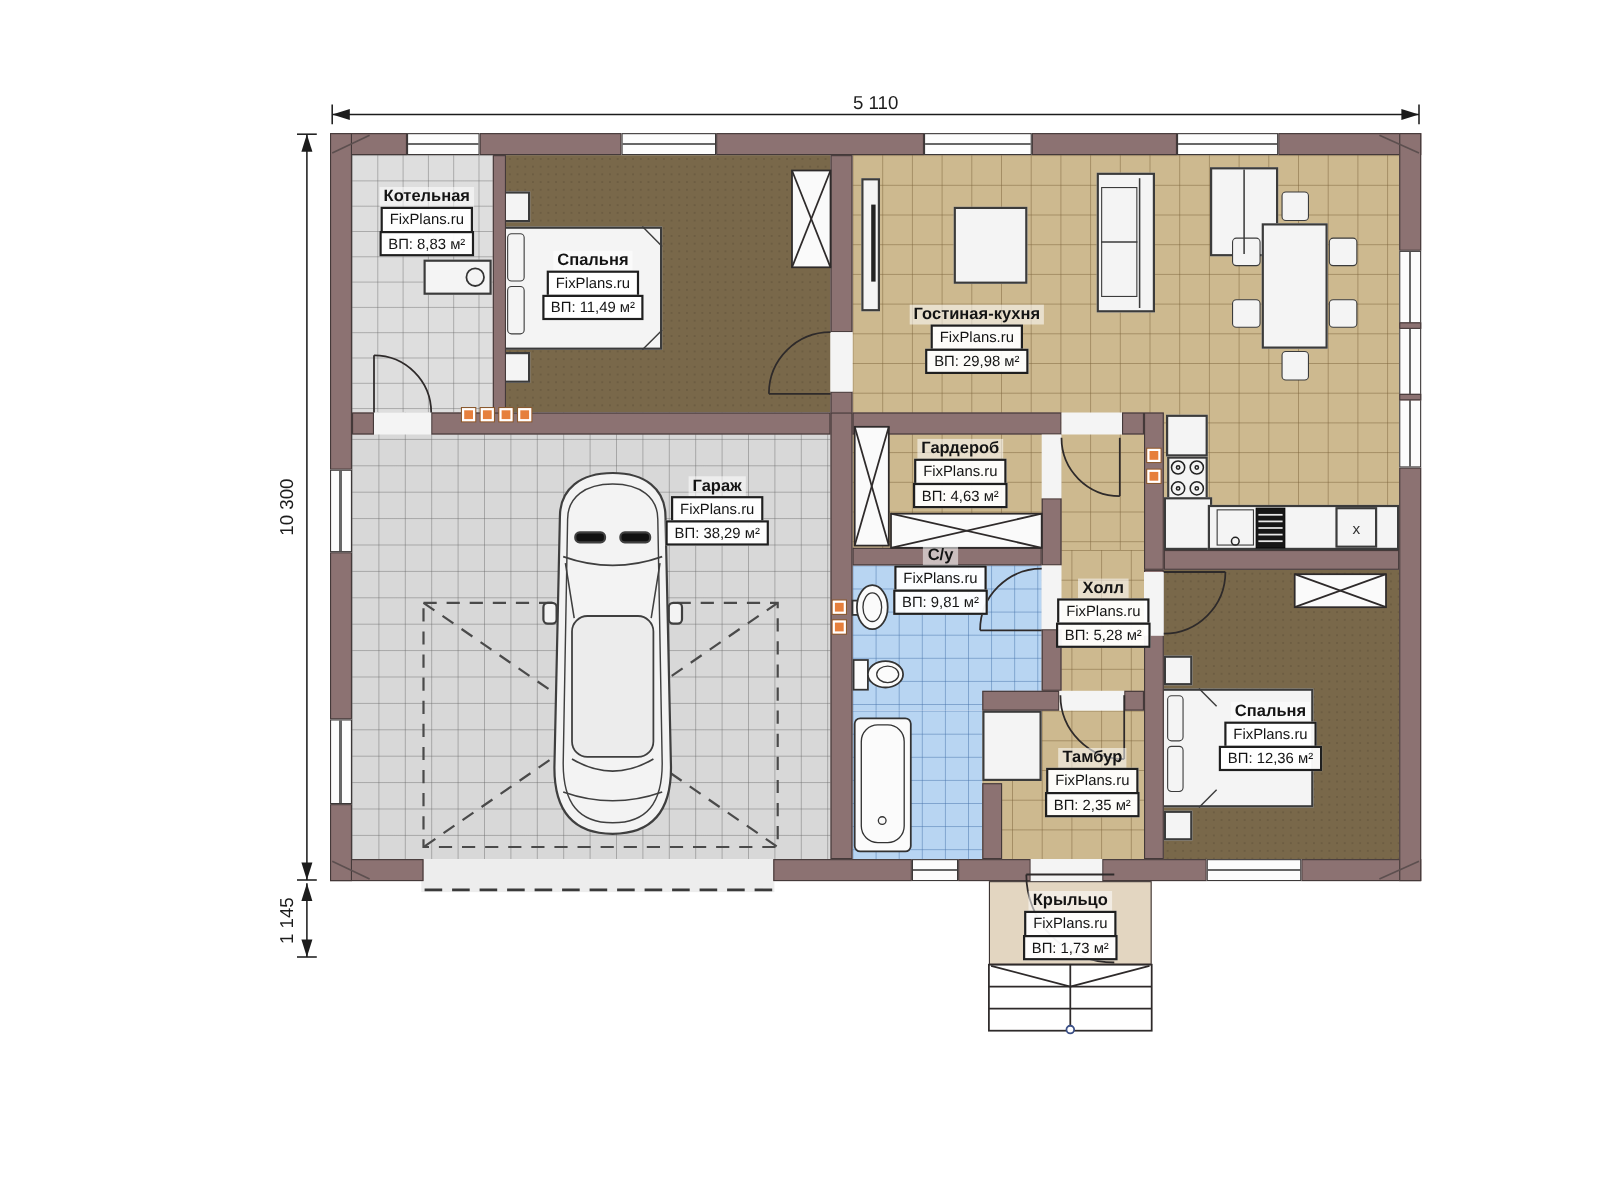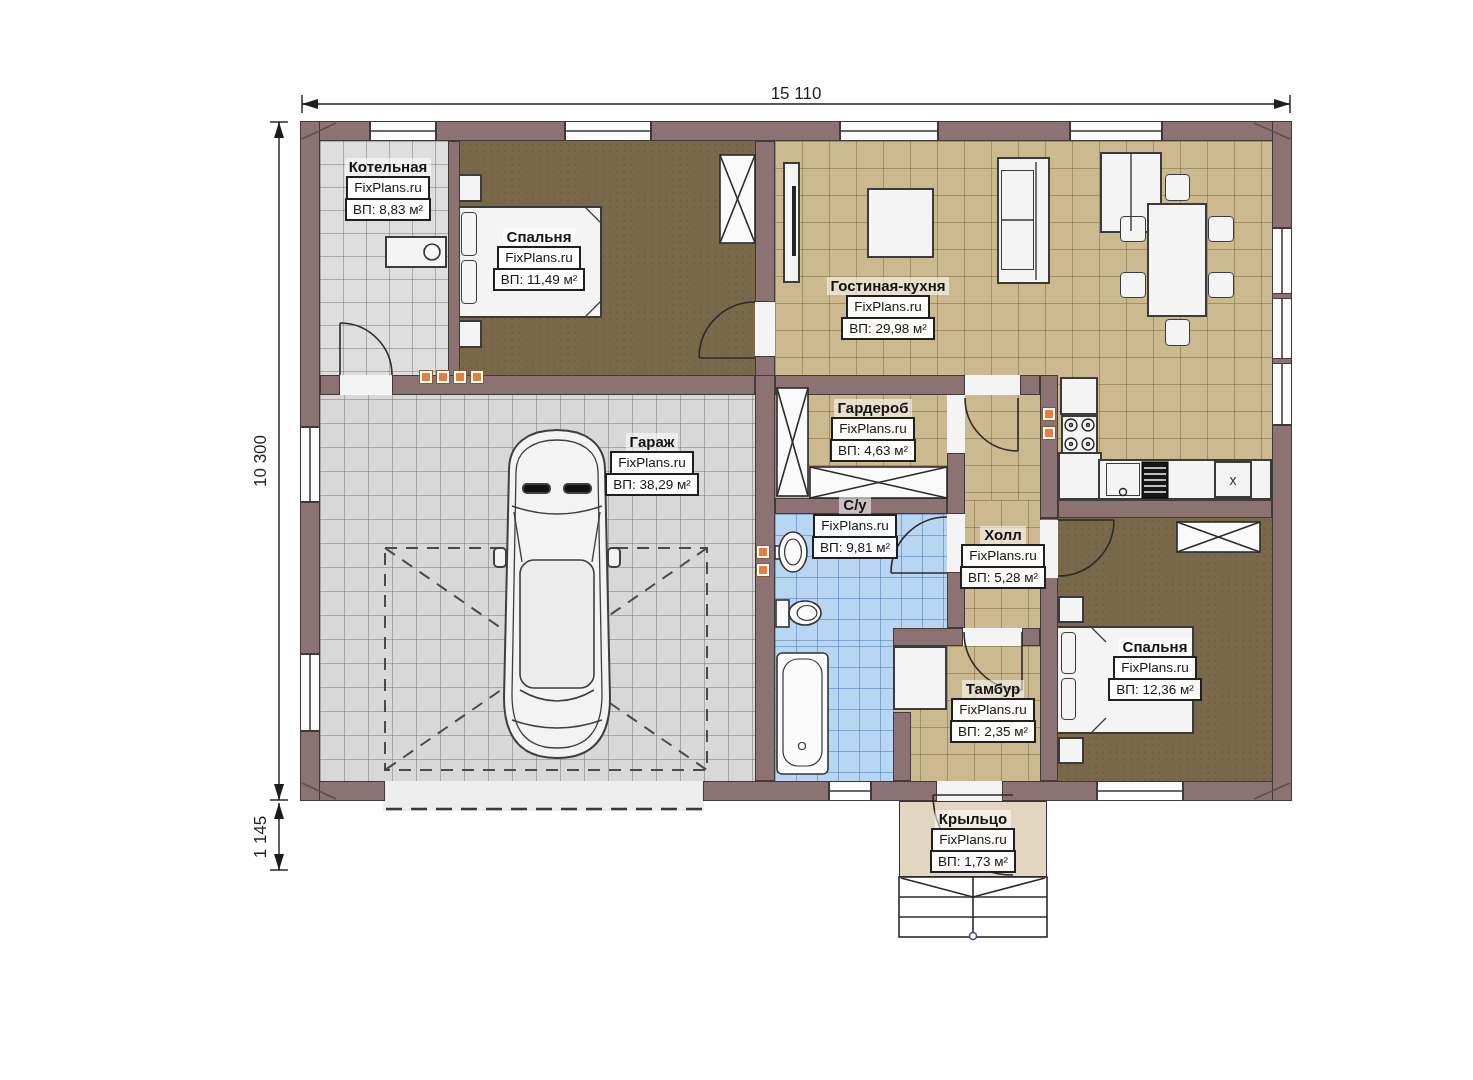--- a/index.html
+++ b/index.html
@@ -316,25 +316,25 @@
     <g fill="#1c1c1c">
       <polygon points="302,104 318,99 318,109"></polygon>
       <polygon points="1290,104 1274,99 1274,109"></polygon>
       <polygon points="279,122 274,138 284,138"></polygon>
       <polygon points="279,800 274,784 284,784"></polygon>
       <polygon points="279,803 274,819 284,819"></polygon>
       <polygon points="279,870 274,854 284,854"></polygon>
     </g>
   </svg>
 
-  <div class="dim" style="left:746px;top:84px;width:100px;">15 110</div>
+  <div class="dim" style="left:746px;top:84px;width:100px;">5 110</div>
   <div class="dim" style="left:211px;top:451px;width:100px;transform:rotate(-90deg);">10 300</div>
   <div class="dim" style="left:211px;top:827px;width:100px;transform:rotate(-90deg);">1 145</div>
 
-  <div class="abs room-label" style="left:326px;top:158px;width:124px;justify-content:space-between;">
+  <div class="abs room-label" style="left:326px;top:170px;width:124px;justify-content:space-between;">
     <div class="room-name">Котельная</div>
     <div class="tag">FixPlans.ru</div>
     <div class="tag">ВП: 8,83 м²</div>
   </div>
   <div class="abs room-label" style="left:472px;top:228px;width:134px;">
     <div class="room-name">Спальня</div>
     <div class="tag">FixPlans.ru</div>
     <div class="tag">ВП: 11,49 м²</div>
   </div>
   <div class="abs room-label" style="left:808px;top:277px;width:160px;">

